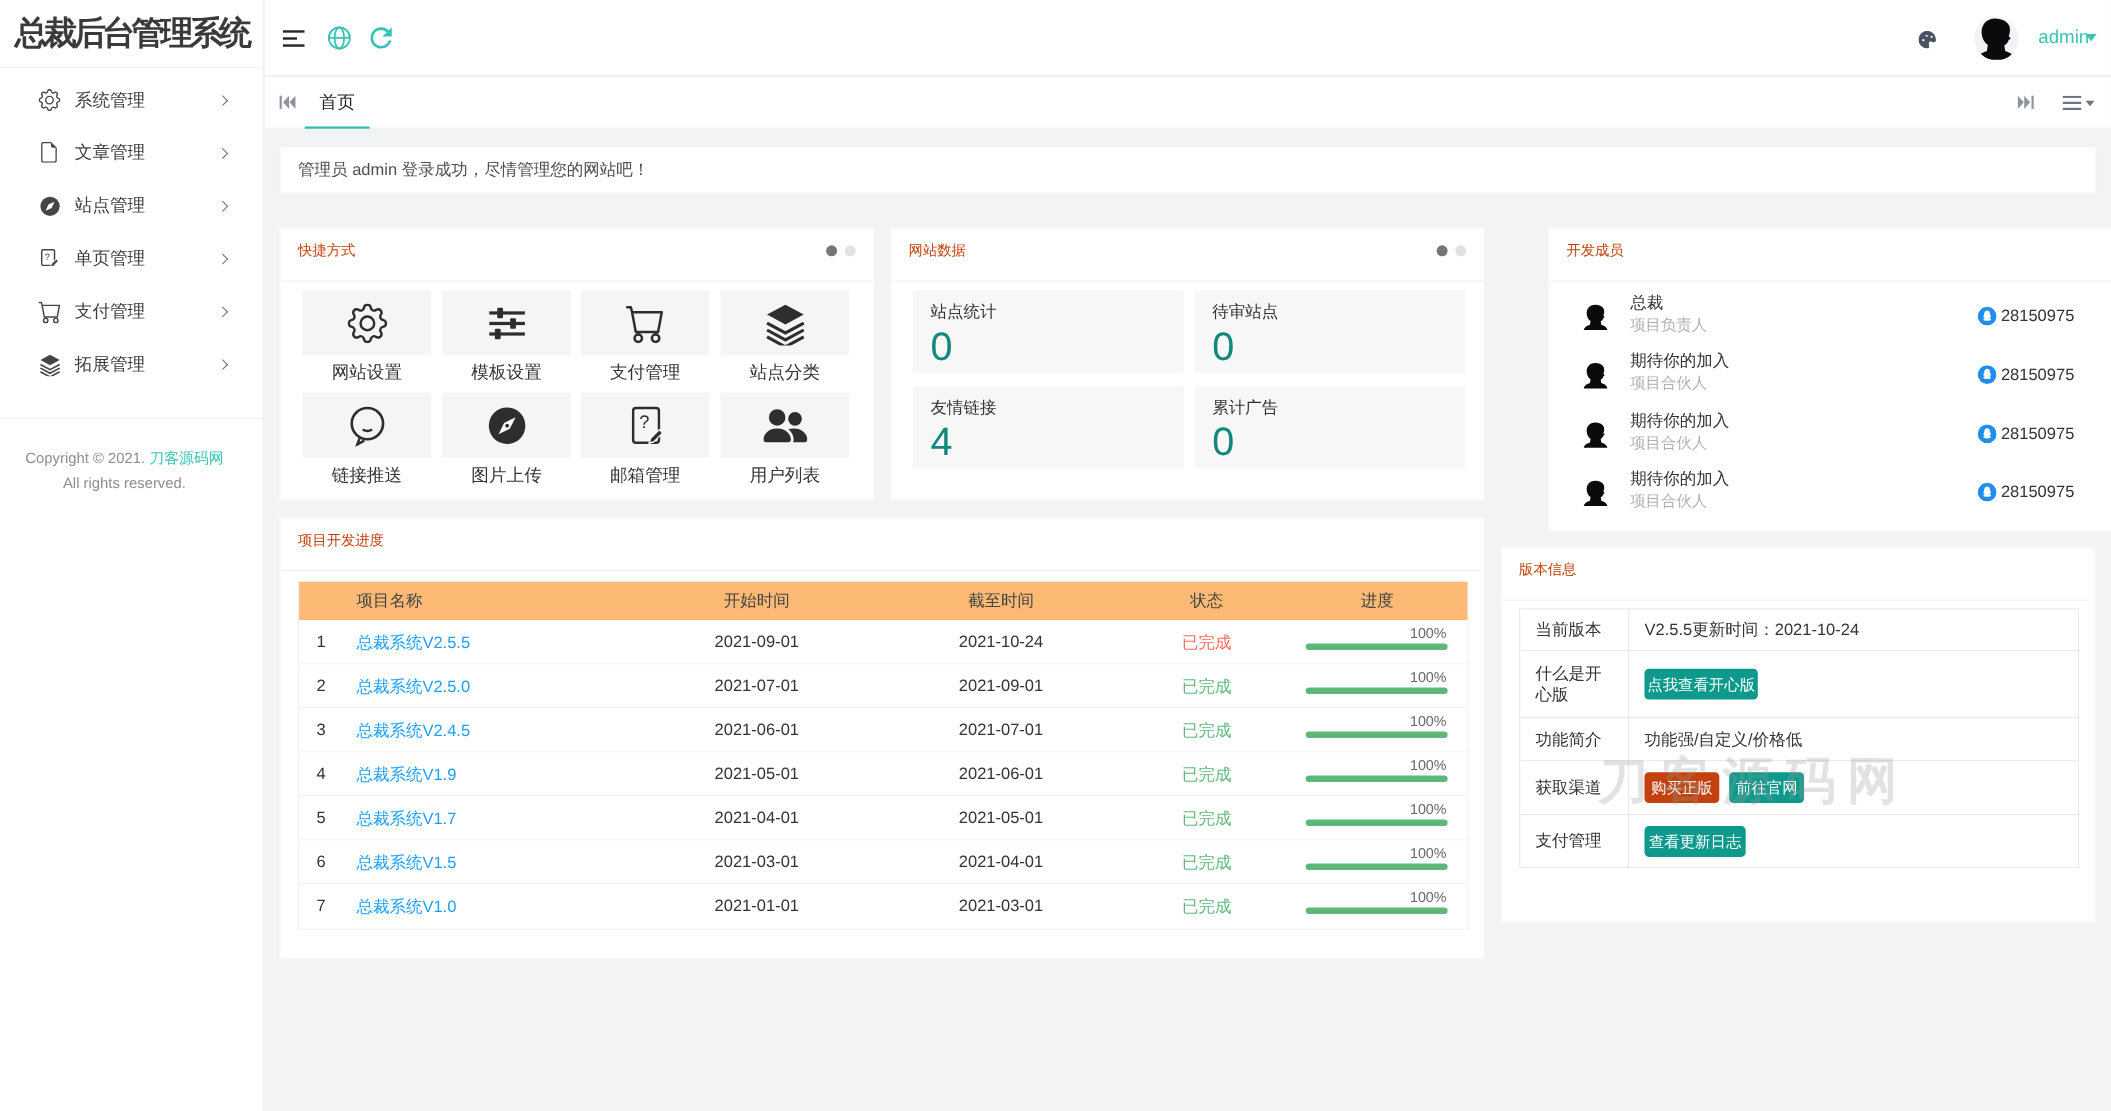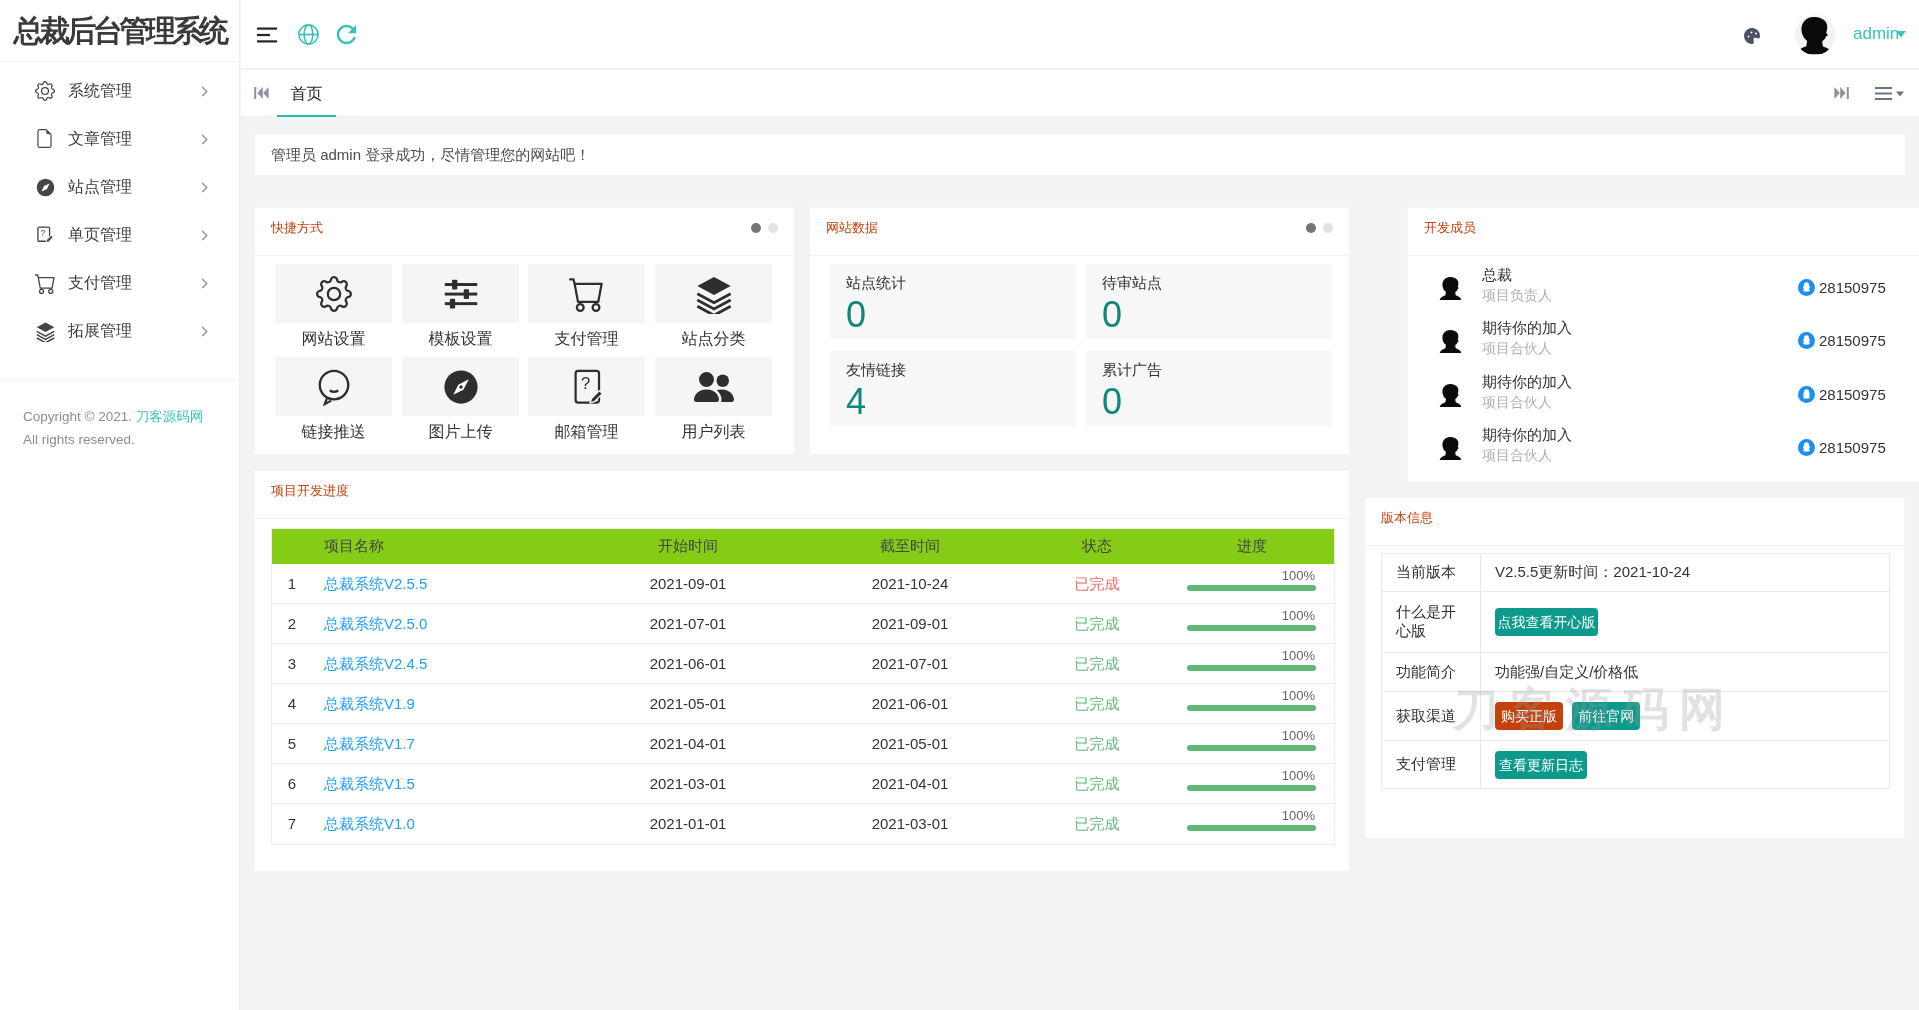--- a/index.html
+++ b/index.html
@@ -11,21 +11,21 @@
 #sidebar { position:absolute; left:0; top:0; width:240px; height:1010px; background:#fff; border-right:1px solid #eee; }
 #logo { height:62px; line-height:62px; text-align:center; border-bottom:1px solid #f2f2f2;
   font-family:"Liberation Serif",serif; font-weight:bold; font-size:30px; color:#3a3a3a; letter-spacing:-3.5px; }
 .mitem { position:relative; height:48px; display:flex; align-items:center;padding-left:16px; }
 .mitem .mico { width:20px; height:20px; margin-left:19px; }
 .mitem .mtxt { margin-left:13px; font-size:16px; color:#3d3d3d; }
 .mitem .arr { position:absolute; right:33px; width:7px; height:7px; border-top:1.5px solid #777; border-right:1.5px solid #777; transform:rotate(45deg); }
 #sep { position:absolute; left:0; top:380px; width:239px; height:1px; background:#f2f2f2; }
 #copy { position:absolute; left:23px; top:405px; font-size:13.5px; color:#8d8d8d; line-height:23px; }
 #copy .teal { color:#36c3b5; }
-#copy .l2 { display:block; margin-top:0px; }
+#copy .l2 { display:block; margin-top:0px;text-align:center; }
 
 
 #header { position:absolute; left:241px; top:0; width:1678px; height:69px; background:#fff; border-bottom:1px solid #f0f0f0; }
 #tabbar { position:absolute; left:241px; top:70px; width:1678px; height:47px; background:#fff; border-bottom:1px solid #f0f0f0; }
 #tab1 { position:absolute; left:36px; top:0; width:59px; height:47px; text-align:center; line-height:47px; font-size:16px; color:#222; border-bottom:2px solid #26bdb0; }
 .hico { position:absolute; top:24px; }
 
 
 #content { position:absolute; left:241px; top:118px; width:1678px; height:892px; background:#f2f3f5; }
 .card { position:absolute; background:#fff; border:1px solid #f4f4f4; }
@@ -51,21 +51,21 @@
 .mrow .av { position:absolute; left:12px; top:14px; width:29px; height:29px; }
 .mrow .nm { position:absolute; left:58px; top:6px; font-size:15px; color:#333; }
 .mrow .sb { position:absolute; left:58px; top:27px; font-size:14px; color:#b0b0b0; }
 .mrow .qq { position:absolute; left:374px; top:19px; }
 .mrow .qn { position:absolute; left:395px; top:19px; font-size:15px; color:#333; }
 
 
 #ptable { position:absolute; left:16px; top:57px; width:1064px; border:1px solid #eee; }
 .trow { position:relative; height:40px; border-bottom:1px solid #eee; background:#fff; }
 .trow:last-child { border-bottom:none; }
-#pthead { position:relative; height:35px; background:#84cc16; font-size:15px; color:#444; }
+#pthead { position:relative; height:35px; background:#fdba74; font-size:15px; color:#444; }
 .c-num { position:absolute; left:0; width:40px; text-align:center; }
 .c-name { position:absolute; left:52px; }
 .c-st { position:absolute; left:305px; width:222px; text-align:center; }
 .c-en { position:absolute; left:527px; width:222px; text-align:center; }
 .c-zt { position:absolute; left:735px; width:180px; text-align:center; }
 .c-jd { position:absolute; left:916px; width:128px; }
 #pthead span { position:absolute; top:8px; }
 .trow span { position:absolute; top:11px; font-size:15px; }
 .trow .c-name { color:#1E9FFF; }
 .trow .c-num { color:#333; }

